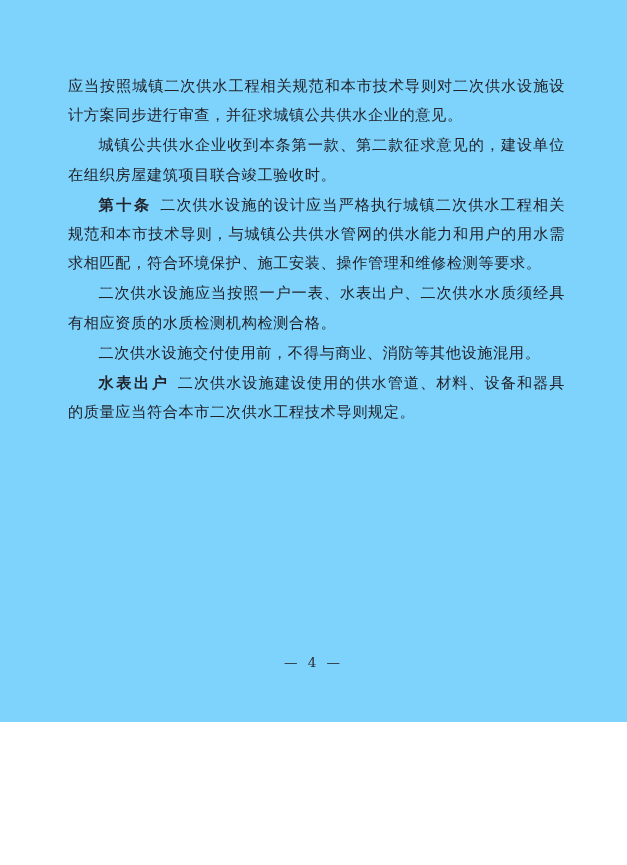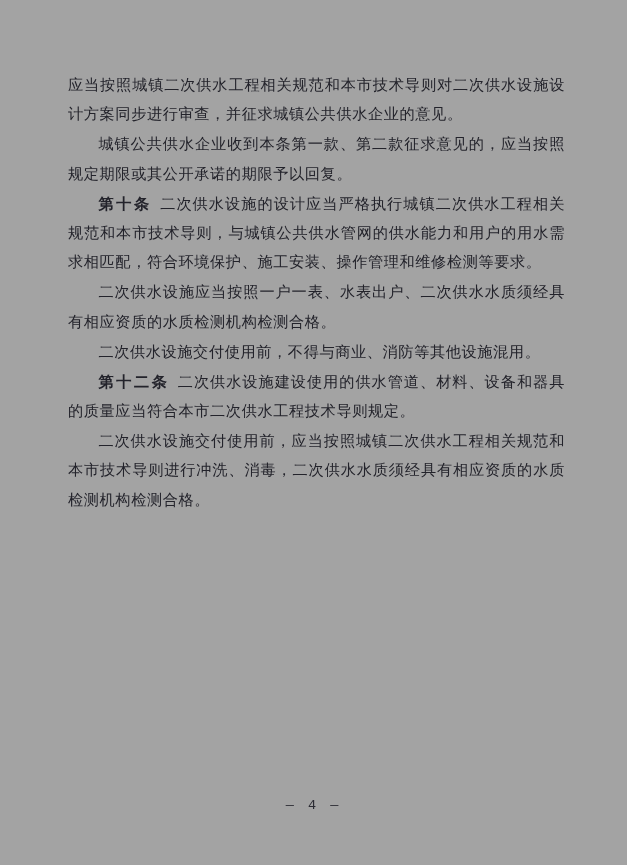--- a/index.html
+++ b/index.html
@@ -10,25 +10,24 @@
     width: 627px;
     height: 865px;
     background: #ffffff;
     font-family: "DejaVu Serif", "Liberation Serif", serif;
     color: #2b2b33;
     overflow: hidden;
   }
   .page {
     position: relative;
     width: 627px;
-    height: 865px;
-    background: #a3a3a3;
+    height: 722px;
+    background: #7dd3fc;
     box-sizing: border-box;
     padding: 72px 62px 40px 68px;
-    font-family: Liberation Mono, monospace;
   }
   .doc-body {
     font-size: 15.2px;
     line-height: 1.92;
     letter-spacing: 0.6px;
     text-align: justify;
     color: #23232b;
   }
   .para {
     margin: 0 0 1px 0;
@@ -58,43 +57,40 @@
 
 <div class="page">
 
   <div class="doc-body">
 
     <p class="para" style="text-indent:0">
       <span>应当按照城镇二次供水工程相关规范和本市技术导则对二次供水设施设计方案同步进行审查，并征求城镇公共供水企业的意见。</span>
     </p>
 
     <p class="para">
-      <span>城镇公共供水企业收到本条第一款、第二款征求意见的，应当按照规定期限或其公开承诺的期限予以回复。</span>
+      <span>城镇公共供水企业收到本条第一款、第二款征求意见的，建设单位在组织房屋建筑项目联合竣工验收时。</span>
     </p>
 
     <p class="para">
       <span class="art-label">第十条</span><span>二次供水设施的设计应当严格执行城镇二次供水工程相关规范和本市技术导则，与城镇公共供水管网的供水能力和用户的用水需求相匹配，符合环境保护、施工安装、操作管理和维修检测等要求。</span>
     </p>
 
     <p class="para">
       <span>二次供水设施应当按照一户一表、水表出户、二次供水水质须经具有相应资质的水质检测机构检测合格。</span>
     </p>
 
     <p class="para">
       <span>二次供水设施交付使用前，不得与商业、消防等其他设施混用。</span>
     </p>
 
     <p class="para">
-      <span class="art-label">第十二条</span><span>二次供水设施建设使用的供水管道、材料、设备和器具的质量应当符合本市二次供水工程技术导则规定。</span>
+      <span class="art-label">水表出户</span><span>二次供水设施建设使用的供水管道、材料、设备和器具的质量应当符合本市二次供水工程技术导则规定。</span>
     </p>
 
 
 
-    <p class="para">
-      <span>二次供水设施交付使用前，应当按照城镇二次供水工程相关规范和本市技术导则进行冲洗、消毒，二次供水水质须经具有相应资质的水质检测机构检测合格。</span>
-    </p>
 
 
   </div>
 
   <div class="page-number">— 4 —</div>
 
 </div>
 
 </body></html>

